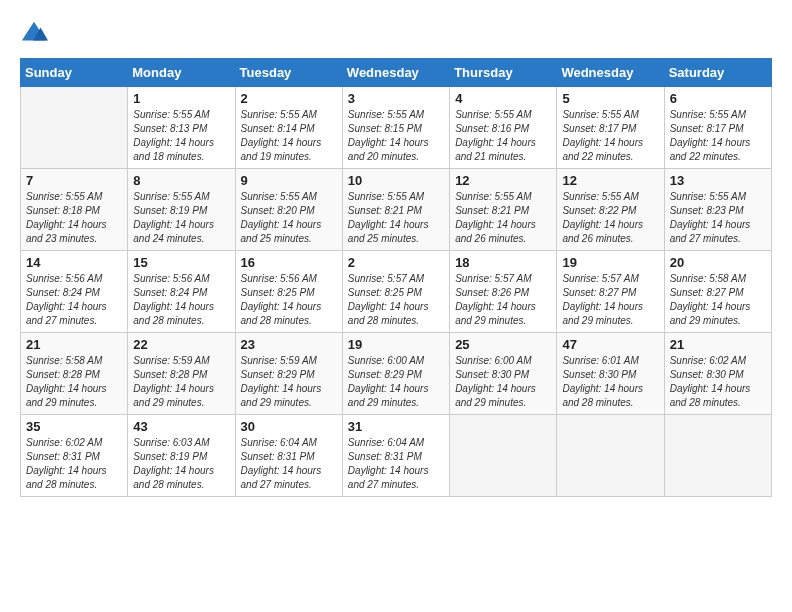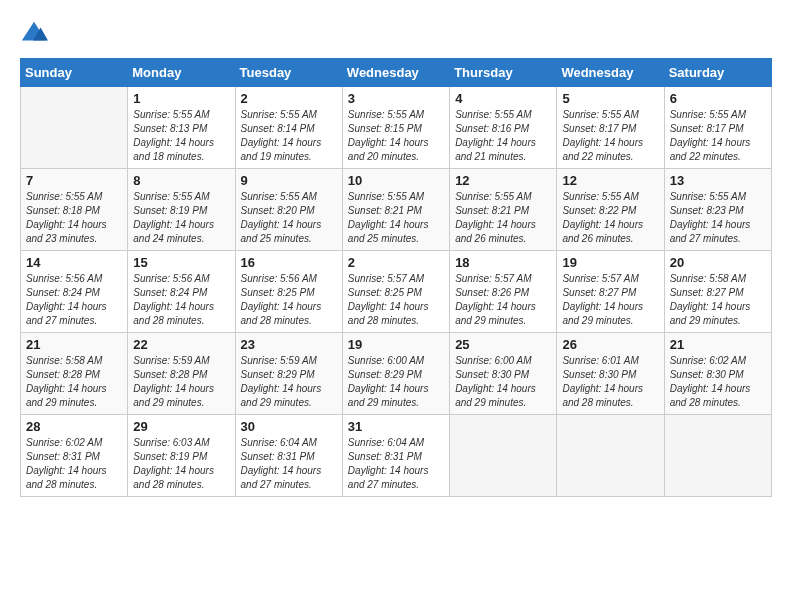--- a/index.html
+++ b/index.html
@@ -306,44 +306,44 @@
 and 29 minutes.</div>
           </td>
           <td>
             <span class="day-number">25</span>
             <div class="day-info" style="white-space: pre-line;">Sunrise: 6:00 AM
 Sunset: 8:30 PM
 Daylight: 14 hours
 and 29 minutes.</div>
           </td>
           <td>
-            <span class="day-number">26</span>
+            <span class="day-number">47</span>
             <div class="day-info" style="white-space: pre-line;">Sunrise: 6:01 AM
 Sunset: 8:30 PM
 Daylight: 14 hours
 and 28 minutes.</div>
           </td>
           <td>
             <span class="day-number">21</span>
             <div class="day-info" style="white-space: pre-line;">Sunrise: 6:02 AM
 Sunset: 8:30 PM
 Daylight: 14 hours
 and 28 minutes.</div>
           </td>
         </tr>
         <tr>
           <td>
-            <span class="day-number">28</span>
+            <span class="day-number">35</span>
             <div class="day-info" style="white-space: pre-line;">Sunrise: 6:02 AM
 Sunset: 8:31 PM
 Daylight: 14 hours
 and 28 minutes.</div>
           </td>
           <td>
-            <span class="day-number">29</span>
+            <span class="day-number">43</span>
             <div class="day-info" style="white-space: pre-line;">Sunrise: 6:03 AM
 Sunset: 8:19 PM
 Daylight: 14 hours
 and 28 minutes.</div>
           </td>
           <td>
             <span class="day-number">30</span>
             <div class="day-info" style="white-space: pre-line;">Sunrise: 6:04 AM
 Sunset: 8:31 PM
 Daylight: 14 hours

